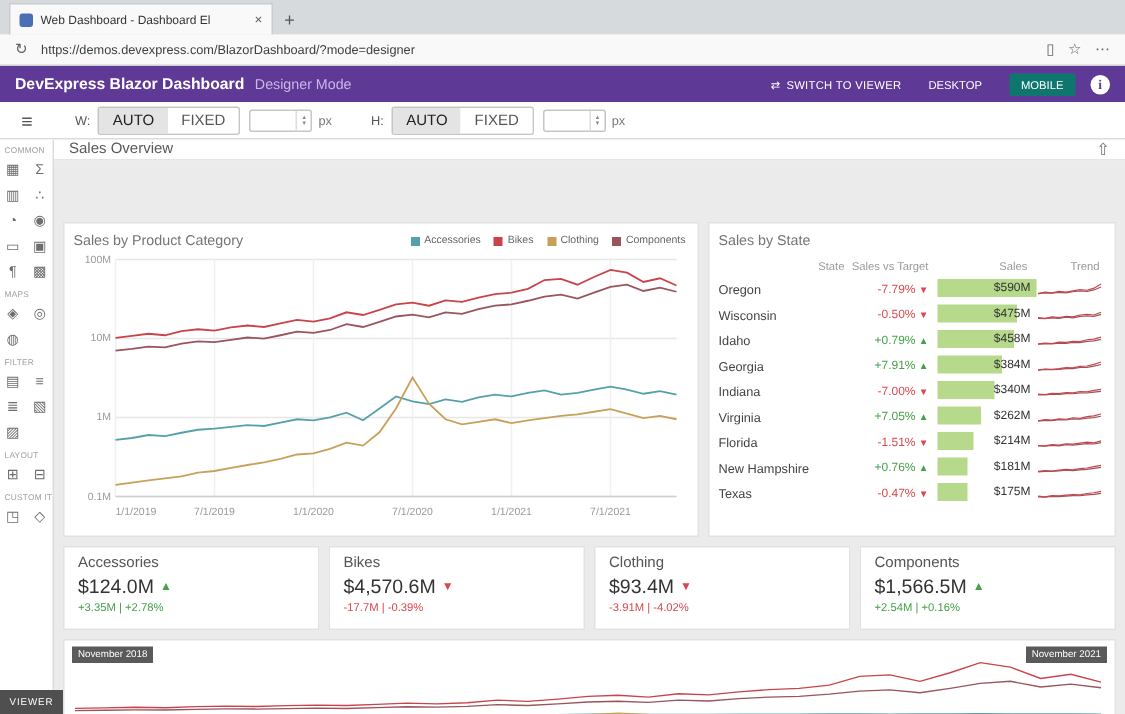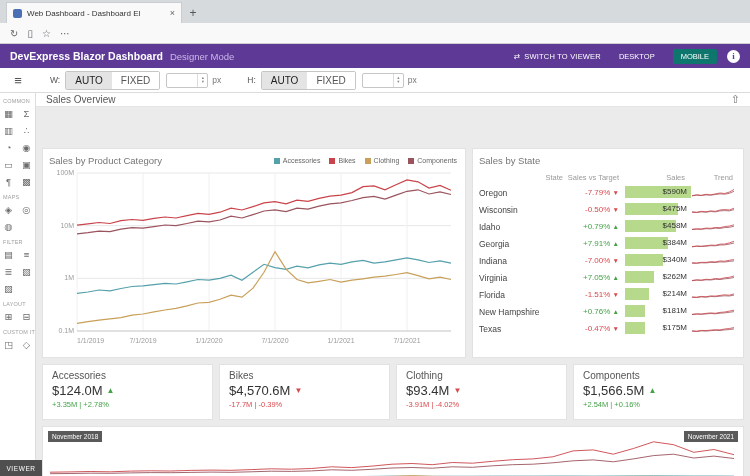--- a/index.html
+++ b/index.html
@@ -97,20 +97,21 @@
 <div class="tabbar">
   <div class="tab">
     <span class="favicon"></span>
     <span class="tab-title">Web Dashboard - Dashboard El</span>
     <span class="tab-close">×</span>
   </div>
   <div class="newtab">+</div>
 </div>
 <div class="addressbar">
   <span class="addr-ic">↻</span>
+  <span class="url">https://demos.devexpress.com/BlazorDashboard/?mode=designer</span>
   <span class="addr-ic">▯</span>
   <span class="addr-ic">☆</span>
   <span class="addr-ic">⋯</span>
 </div>
 
 <div class="appbar">
   <span class="app-title">DevExpress Blazor Dashboard</span>
   <span class="app-mode">Designer Mode</span>
   <div class="appbar-right">
     <div class="switch-btn">

